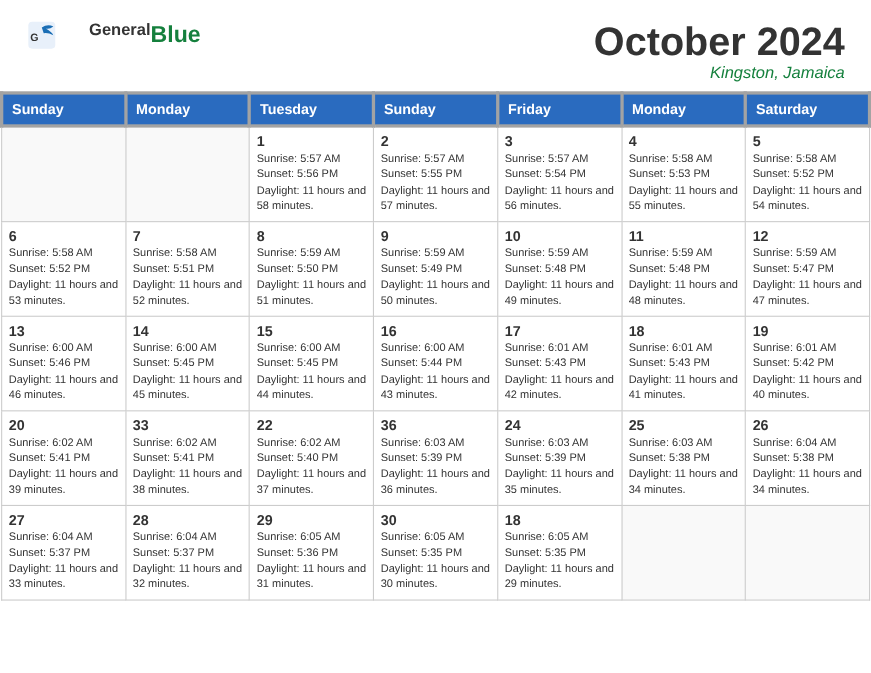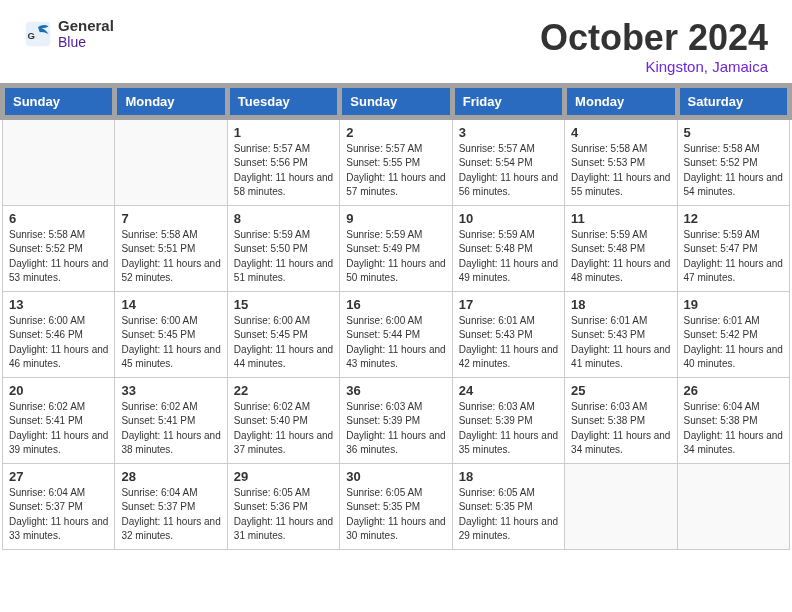--- a/index.html
+++ b/index.html
@@ -16,65 +16,67 @@
       align-items: flex-start;
       padding: 18px 24px 8px 24px;
     }
     .logo {
       display: flex;
       align-items: center;
       gap: 2px;
     }
     .logo-text {
       display: flex;
-      flex-direction: column;
+      flex-direction: row;
       line-height: 1.1;
+      margin-left: 23px;
     }
     .logo-general {
       font-size: 15px;
       font-weight: bold;
       color: #333;
     }
     .logo-blue {
-      font-size: 14px;
-      font-weight: normal;
-      color: #4c1d95;
+      font-size: 21px;
+      font-weight: bold;
+      color: #15803d;
     }
     .logo-icon {
       width: 28px;
       height: 28px;
       margin-right: 4px;
     }
     .title-block {
       text-align: right;
     }
     .month-title {
       font-size: 36px;
       font-weight: bold;
       color: #333;
       line-height: 1.1;
       text-align: center;
     }
     .location {
       font-size: 15px;
-      color: #6d28d9;
+      color: #15803d;
+      font-style: italic;
     }
     .calendar {
       width: 100%;
       border-collapse: collapse;
       margin: 0;
     }
     .calendar th {
       background: #2a6bbf;
       color: #fff;
       font-size: 13px;
       font-weight: bold;
       padding: 6px 8px;
       text-align: left;
-      border: 5px solid #a3a3a3;
+      border: 3px solid #a3a3a3;
     }
     .calendar td {
       vertical-align: top;
       border: 1px solid #ccc;
       padding: 5px 6px;
       width: calc(100% / 7);
       min-height: 80px;
       font-size: 10.5px;
       color: #333;
       background: #fff;

